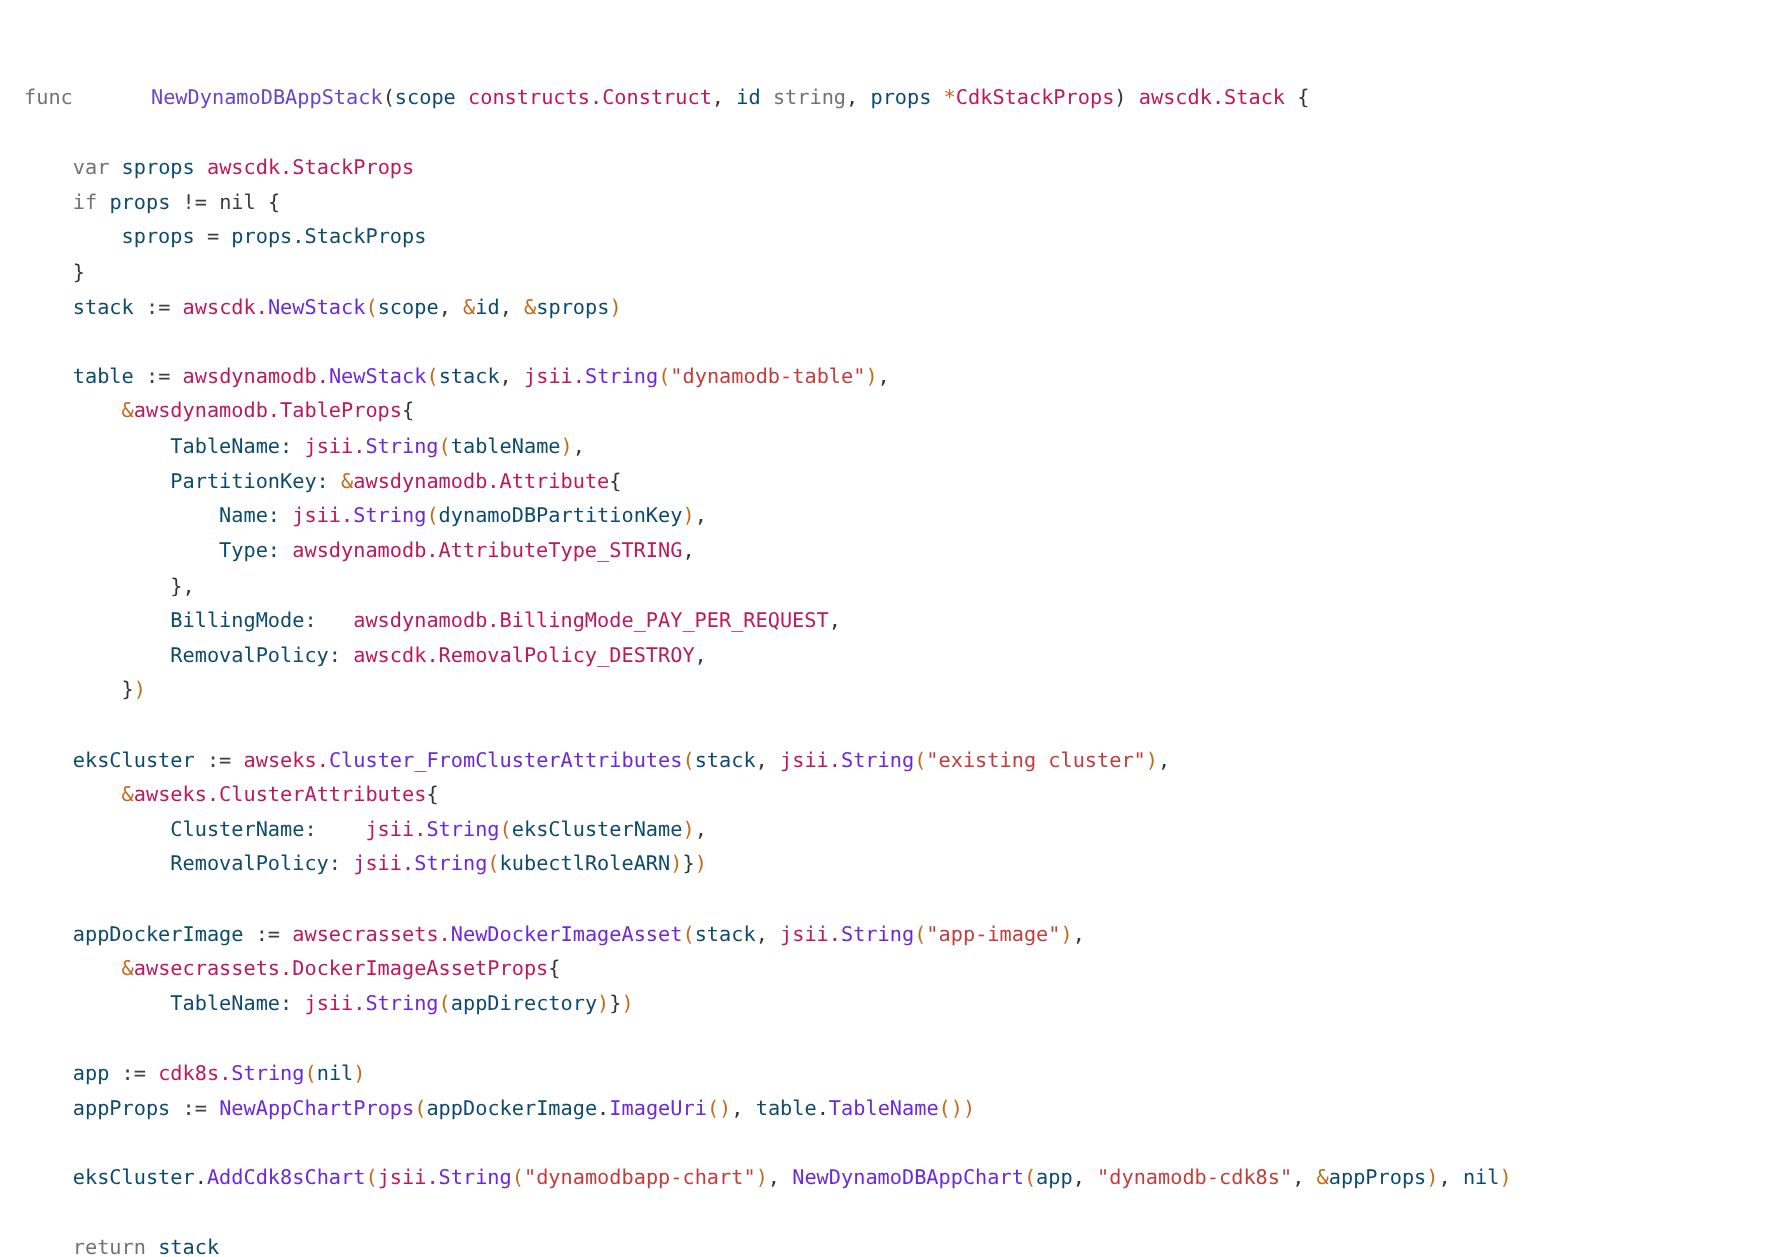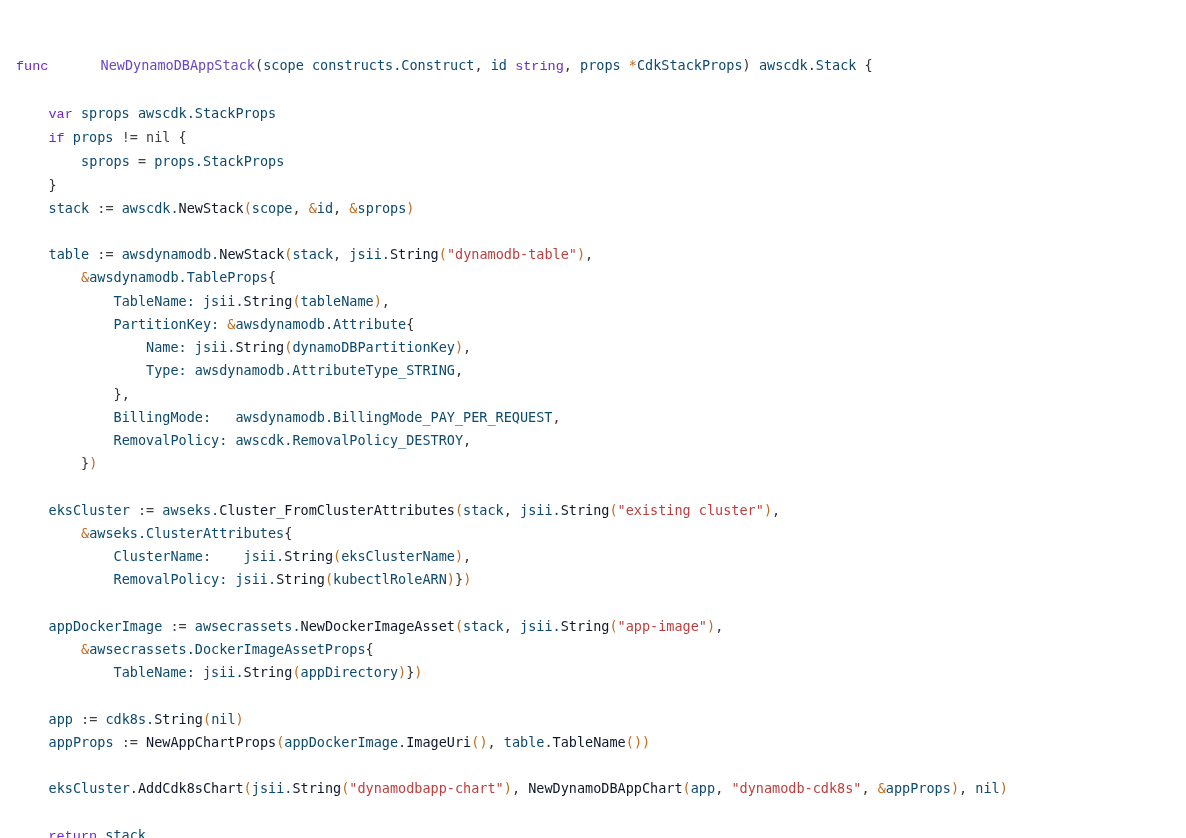--- a/index.html
+++ b/index.html
@@ -7,24 +7,24 @@
     font-family: "Menlo", "Consolas", "Monaco", monospace;
     font-size: 13.5px;
     line-height: 1.72;
     background: #ffffff;
     color: #333333;
     padding: 8px 16px 20px 16px;
     white-space: pre;
     width: 1186px;
     overflow: hidden;
   }
-  .kw     { color: #6d28d9; font-family: Liberation Mono, monospace; }  
+  .kw     { color: #737373; }  
   .fn     { color: #6846c6; padding-left: 44px; }  
-  .type   { color: #0c4a6e; }  
-  .call   { color: #0f172a; text-align: center; }  
+  .type   { color: #be185d; }  
+  .call   { color: #6d28d9; text-align: center; }  
   .str    { color: #c23d3c; }  
   .ident  { color: #0c4a6e; }
   .punct  { color: #333333; }
   .op     { color: #404040; }
   .brace  { color: #333333; }
   .orange { color: #c36b1c; }  
 </style>
 </head>
 <body>
 

